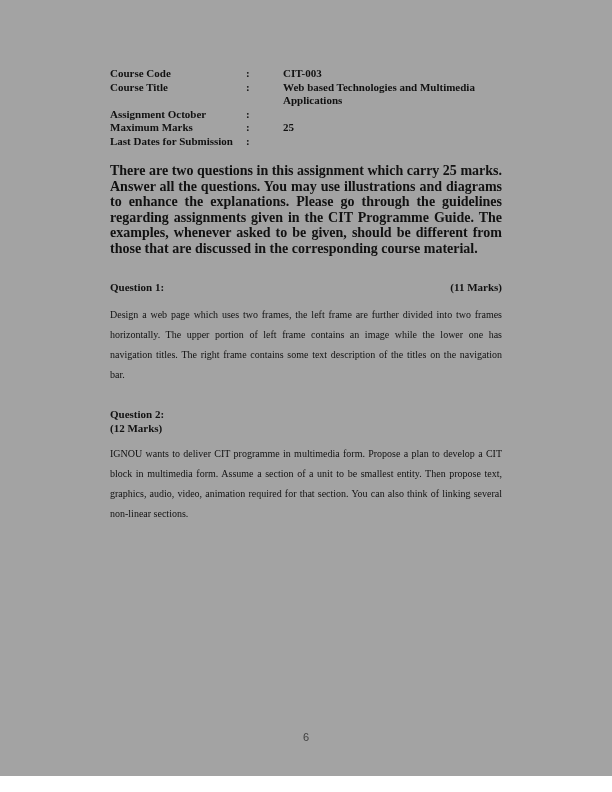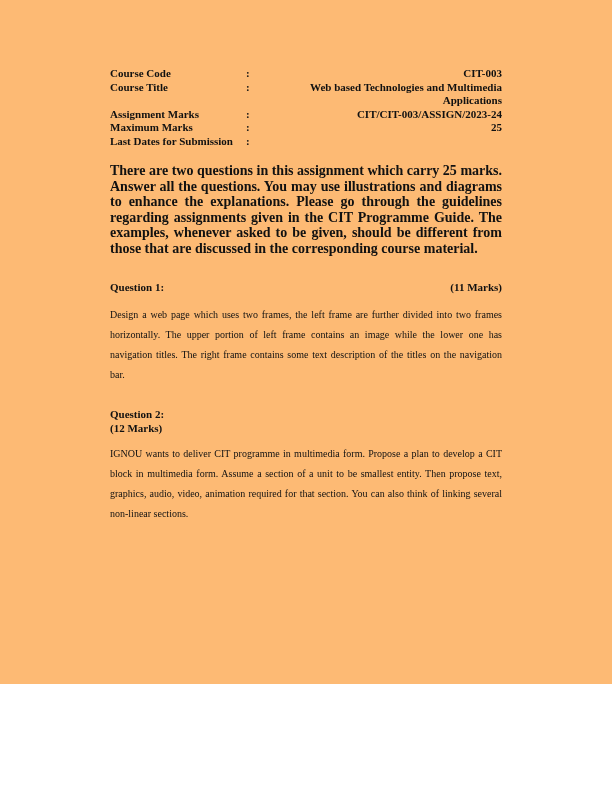--- a/index.html
+++ b/index.html
@@ -3,40 +3,40 @@
 <meta charset="utf-8">
 <style>
   html, body {
     margin: 0;
     padding: 0;
     background: #ffffff;
   }
   .page {
     position: relative;
     width: 612px;
-    height: 684px;
-    background: #fdba74;
+    height: 776px;
+    background: #a3a3a3;
     font-family: "Liberation Serif", "DejaVu Serif", serif;
     color: #111111;
     overflow: hidden;
     text-decoration: underline;
   }
   .content {
     position: absolute;
     left: 110px;
     top: 67px;
     width: 392px;
   }
 
   
   .hdr-block { font-weight: bold; font-size: 11px; line-height: 13.5px; }
   .hdr-row { display: flex; align-items: flex-start; }
   .hdr-label { width: 136px; flex: none; }
   .hdr-colon { width: 37px; flex: none; }
-  .hdr-value { width: 219px; flex: none; text-align: right; }
+  .hdr-value { width: 219px; flex: none; }
   .date-line { white-space: nowrap; }
   .ordinal {
     font-size: 7px;
     vertical-align: super;
     line-height: 0;
   }
 
   
   .instructions {
     margin-top: 15px;
@@ -90,23 +90,22 @@
         <span class="hdr-value">CIT-003</span>
       </div>
 
       <div class="hdr-row">
         <span class="hdr-label">Course Title</span>
         <span class="hdr-colon">:</span>
         <span class="hdr-value">Web based Technologies and Multimedia Applications</span>
       </div>
 
       <div class="hdr-row">
-        <span class="hdr-label">Assignment Marks</span>
+        <span class="hdr-label">Assignment October</span>
         <span class="hdr-colon">:</span>
-        <span class="hdr-value">CIT/CIT-003/ASSIGN/2023-24</span>
       </div>
 
       <div class="hdr-row">
         <span class="hdr-label">Maximum Marks</span>
         <span class="hdr-colon">:</span>
         <span class="hdr-value">25</span>
       </div>
 
       <div class="hdr-row">
         <span class="hdr-label">Last Dates for Submission</span>

